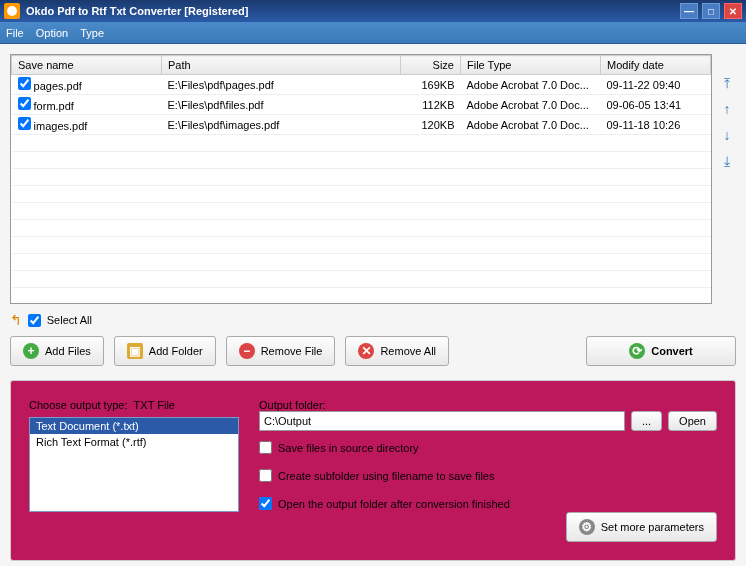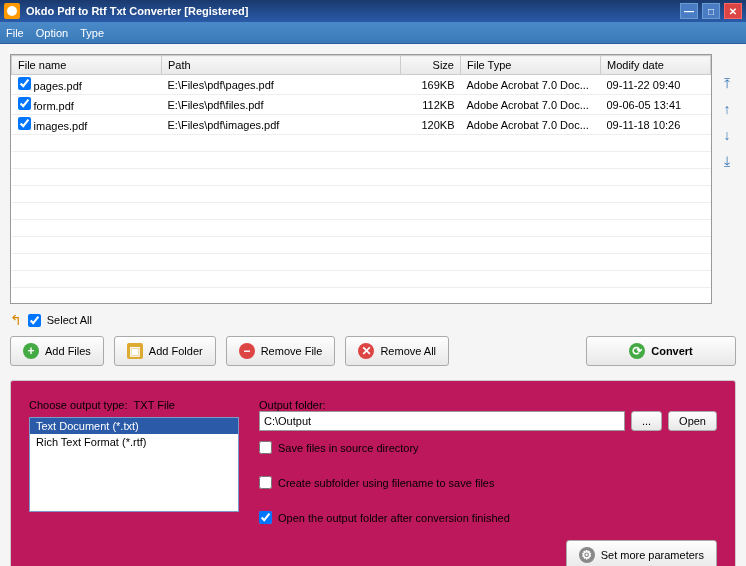--- a/index.html
+++ b/index.html
@@ -45,21 +45,21 @@
 .outtype .hdr { margin-bottom: 6px; }
 .typelist { background: #fff; border: 1px solid #7a9ac8; width: 210px; height: 95px; }
 .typelist .item { padding: 2px 6px; cursor: pointer; }
 .typelist .item.sel { background: #2a5aa8; color: #fff; }
 
 .outfold { flex: 1; }
 .outfold .hdr { }
 .pathrow { display: flex; gap: 6px; margin-bottom: 10px; }
 .pathrow input { flex: 1; padding: 3px 4px; border: 1px solid #999; }
 .pathrow .sbtn { background: linear-gradient(#fefefe, #e8e8e8); border: 1px solid #aaa; border-radius: 3px; padding: 3px 10px; cursor: pointer; }
-.checks { display: flex; flex-direction: column; gap: 22px; margin-bottom: 16px; }
+.checks { display: flex; flex-direction: column; gap: 15px; margin-bottom: 2px; }
 .checks label { display: flex; align-items: center; gap: 6px; }
 .more { float: right; }
 </style>
 </head>
 <body>
 
 <div class="titlebar">
   <div class="logo"></div>
   <span class="title">Okdo Pdf to Rtf Txt Converter [Registered]</span>
   <div class="winbtns">
@@ -82,21 +82,21 @@
     <table>
       <colgroup>
             <col style="width:150px">
             <col>
             <col style="width:60px">
             <col style="width:140px">
             <col style="width:110px">
           </colgroup>
       <thead>
             <tr>
-        <th>File name</th>
+        <th>Save name</th>
         <th>Path</th>
         <th style="text-align:right">Size</th>
         <th>File Type</th>
         <th>Modify date</th>
       </tr>
           </thead>
       <tbody id="filerows">
             <tr>
               <td><input type="checkbox" checked="" style=""> pages.pdf</td>
               <td>E:\Files\pdf\pages.pdf</td>

